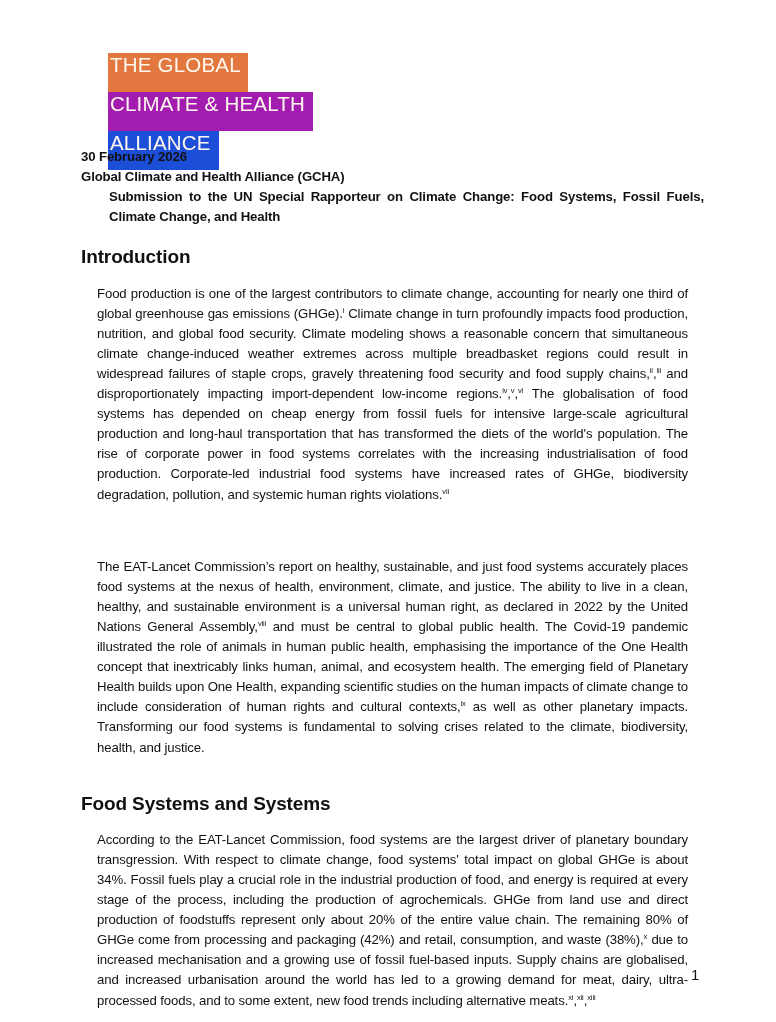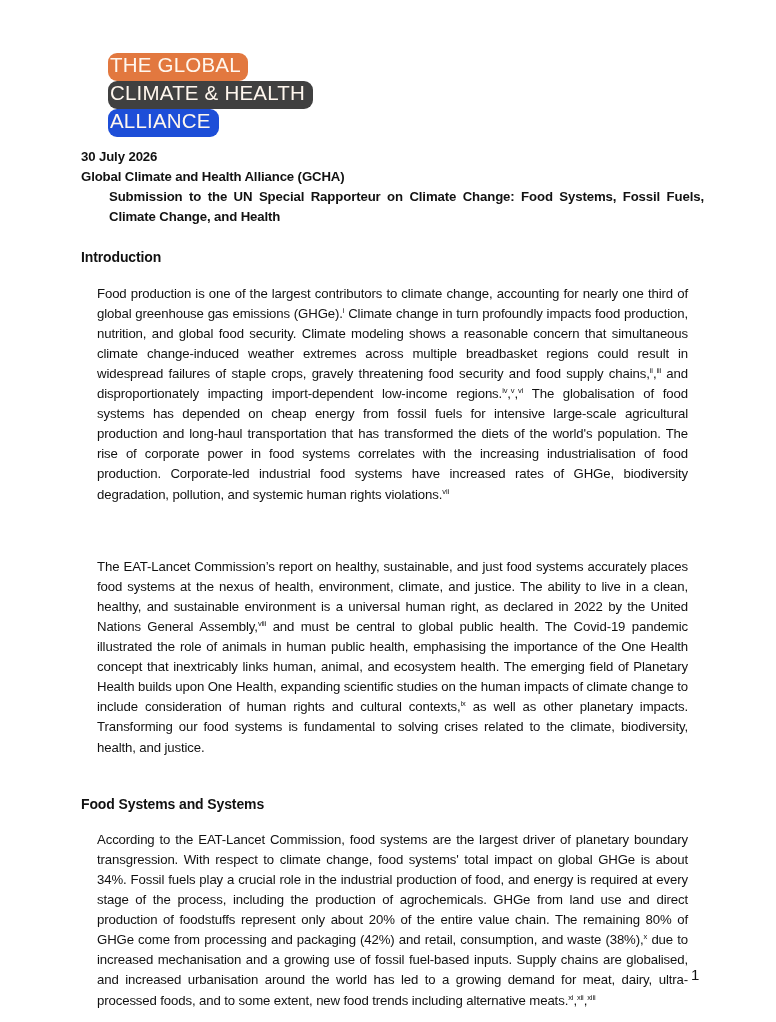--- a/index.html
+++ b/index.html
@@ -1,47 +1,47 @@
 <!DOCTYPE html>
 <html><head>
 <meta charset="utf-8">
 <style>
   html, body { margin: 0; padding: 0; background: #ffffff; }
   body { width: 776px; height: 1022px; position: relative; overflow: hidden;
          font-family: "Liberation Sans", "DejaVu Sans", sans-serif; color: #111; }
   .logo { position: absolute; left: 108px; top: 53px; }
   .logo-line { display: block; height: 23px; line-height: 23px; color: #fff7ee;
                font-family: "Liberation Sans", sans-serif; font-size: 20.5px; letter-spacing: 0.2px;
-               padding: 0 3px 5px 2px; white-space: nowrap; font-weight: normal; border-radius: 9px; }
+               padding: 0 3px 16px 2px; white-space: nowrap; font-weight: normal; }
   .logo-l1 { background: #e2783f; width: 135px; }
-  .logo-l2 { background: #404040; width: 200px; }
+  .logo-l2 { background: #a21caf; width: 200px; }
   .logo-l3 { background: #1d4ed8; width: 106px; }
   .doc { position: absolute; left: 81px; top: 147px; width: 623px;
          font-size: 13.2px; line-height: 20.1px; letter-spacing: -0.12px; }
   .hdr p { margin: 0; font-weight: bold; }
   .hdr p.just { text-align: justify; margin-left: 28px; }
-  h2 { margin: 0; font-size: 14px; font-weight: bold; }
+  h2 { margin: 0; font-size: 19px; font-weight: bold; }
   .para { margin: 16px; text-align: justify; }
   .gap { height: 20.1px; }
   sup { font-size: 7.5px; line-height: 0; vertical-align: 5px; }
   .page-num { position: absolute; left: 691px; top: 966px; font-size: 15px;
               font-family: "Liberation Sans", sans-serif; color: #111; }
 </style>
 </head>
 <body>
 
 <div class="logo">
   <span class="logo-line logo-l1">THE GLOBAL</span>
   <span class="logo-line logo-l2">CLIMATE &amp; HEALTH</span>
   <span class="logo-line logo-l3">ALLIANCE</span>
 </div>
 
 <div class="doc">
   <div class="hdr">
-    <p>30 July 2026</p>
+    <p>30 February 2026</p>
     <p>Global Climate and Health Alliance (GCHA)</p>
     <p class="just">Submission to the UN Special Rapporteur on Climate Change: Food Systems, Fossil Fuels, Climate Change, and Health</p>
   </div>
 
   <div class="gap"></div>
 
   <h2>Introduction</h2>
   <p class="para"><span>Food production is one of the largest contributors to climate change, accounting for nearly one third of global greenhouse gas emissions (GHGe).</span><sup>i</sup><span> Climate change in turn profoundly impacts food production, nutrition, and global food security. Climate modeling shows a reasonable concern that simultaneous climate change-induced weather extremes across multiple breadbasket regions could result in widespread failures of staple crops, gravely threatening food security and food supply chains,</span><sup>ii</sup><span>,</span><sup>iii</sup><span> and disproportionately impacting import-dependent low-income regions.</span><sup>iv</sup><span>,</span><sup>v</sup><span>,</span><sup>vi</sup><span> The globalisation of food systems has depended on cheap energy from fossil fuels for intensive large-scale agricultural production and long-haul transportation that has transformed the diets of the world's population. The rise of corporate power in food systems correlates with the increasing industrialisation of food production. Corporate-led industrial food systems have increased rates of GHGe, biodiversity degradation, pollution, and systemic human rights violations.</span><sup>vii</sup></p>
 
   <div class="gap"></div>

